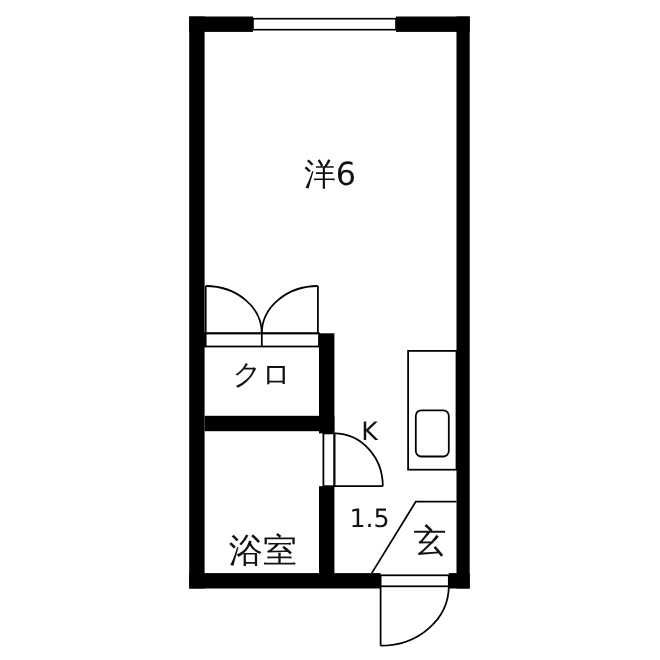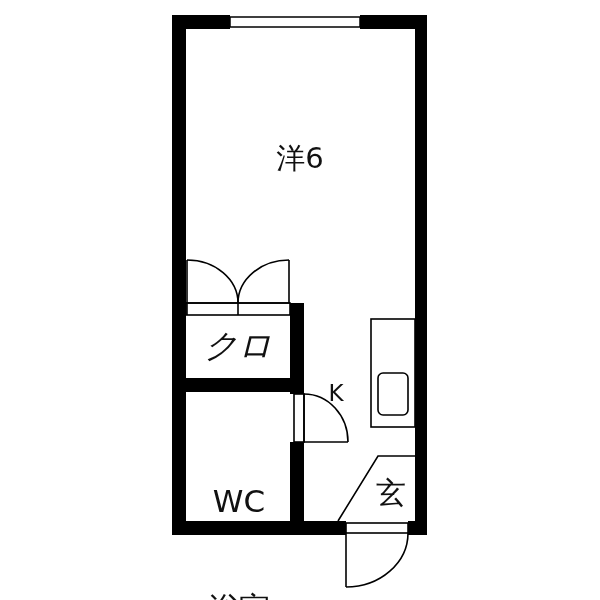--- a/index.html
+++ b/index.html
@@ -77,25 +77,25 @@
 
   <g fill="none" stroke="#000" stroke-width="1.6">
     <rect x="346" y="523" width="62" height="10" fill="#fff"></rect>
     <line x1="346" y1="533" x2="346" y2="587"></line>
     <path d="M346 587 A62 54 0 0 0 408 533"></path>
   </g>
 </svg>
 
   <div class="room-label" style="left:255px; top:142px; width:90px; font-size:29px;">洋6</div>
 
-  <div class="room-label" style="left:188px; top:327px; width:100px; font-size:33px;font-style:italic;">クロ</div>
+  <div class="room-label" style="left:188px; top:327px; width:100px; font-size:26px;">クロ</div>
 
   <div class="room-label" style="left:305px; top:327px; width:62px; font-size:23px;">
     <div>K</div>
+    <div>1.5</div>
   </div>
 
   <div class="room-label" style="left:188px; top:413px; width:102px; font-size:31px;">
-    <div>WC</div>
     <div>浴室</div>
   </div>
 
   <div class="room-label" style="left:370px; top:476px; width:42px; font-size:30px;">玄</div>
 </div>
 
 </body></html>

